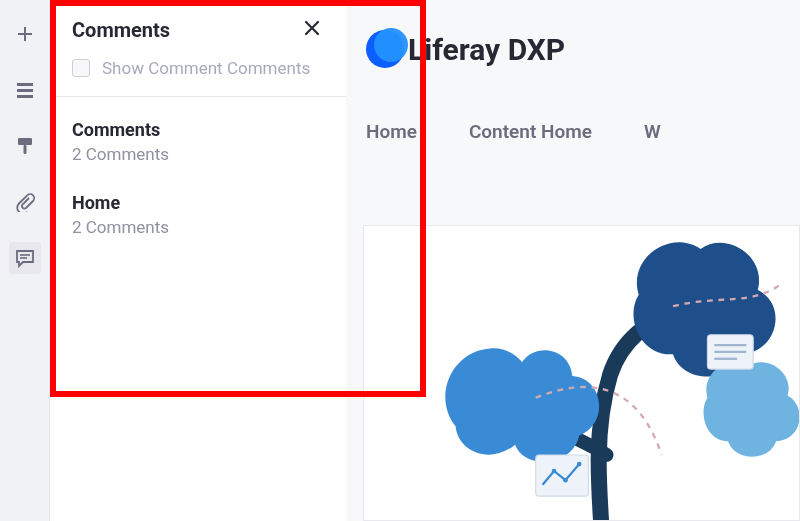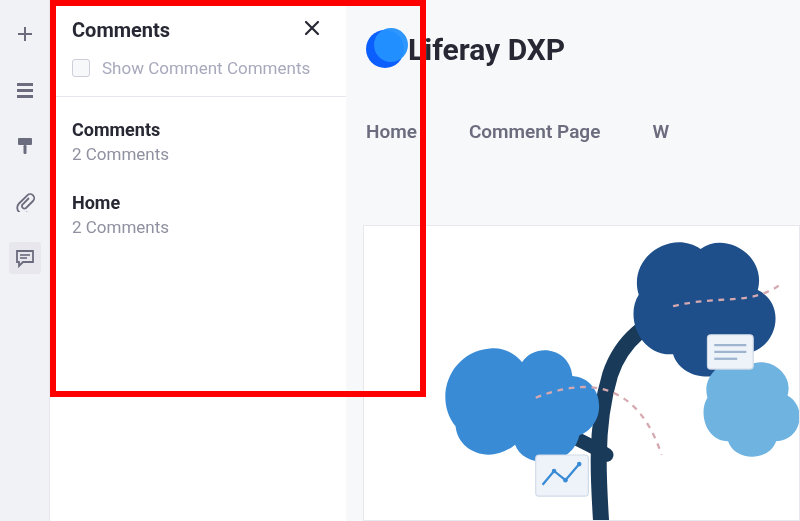--- a/index.html
+++ b/index.html
@@ -119,21 +119,21 @@
     <div class="brand">
       <div class="logo">
         <div class="c1"></div>
           <div class="c2"></div>
       </div>
       <div class="app-title">Liferay DXP</div>
     </div>
 
     <div class="nav">
       <span>Home</span>
-      <span>Comment Page</span>
+      <span>Content Home</span>
       <span>W</span>
     </div>
 
     <div class="hero">
       <svg width="100%" height="100%" viewBox="0 0 380 300" preserveAspectRatio="xMidYMin slice">
 
         <path d="M210 300 C205 230 200 180 215 130 C225 100 250 80 270 80" stroke="#1a3a5a" stroke-width="14" fill="none" stroke-linecap="round"></path>
         <path d="M212 200 C190 185 160 180 145 150" stroke="#1a3a5a" stroke-width="12" fill="none" stroke-linecap="round"></path>
 
         <path d="M80 175 c-20 -25 -5 -65 30 -68 c18 -2 28 12 28 12 c12 -18 42 -12 44 12 c28 2 32 42 6 52 c-6 28 -48 30 -56 8 c-22 18 -50 6 -52 -16z" fill="#3a8bd6"></path>

